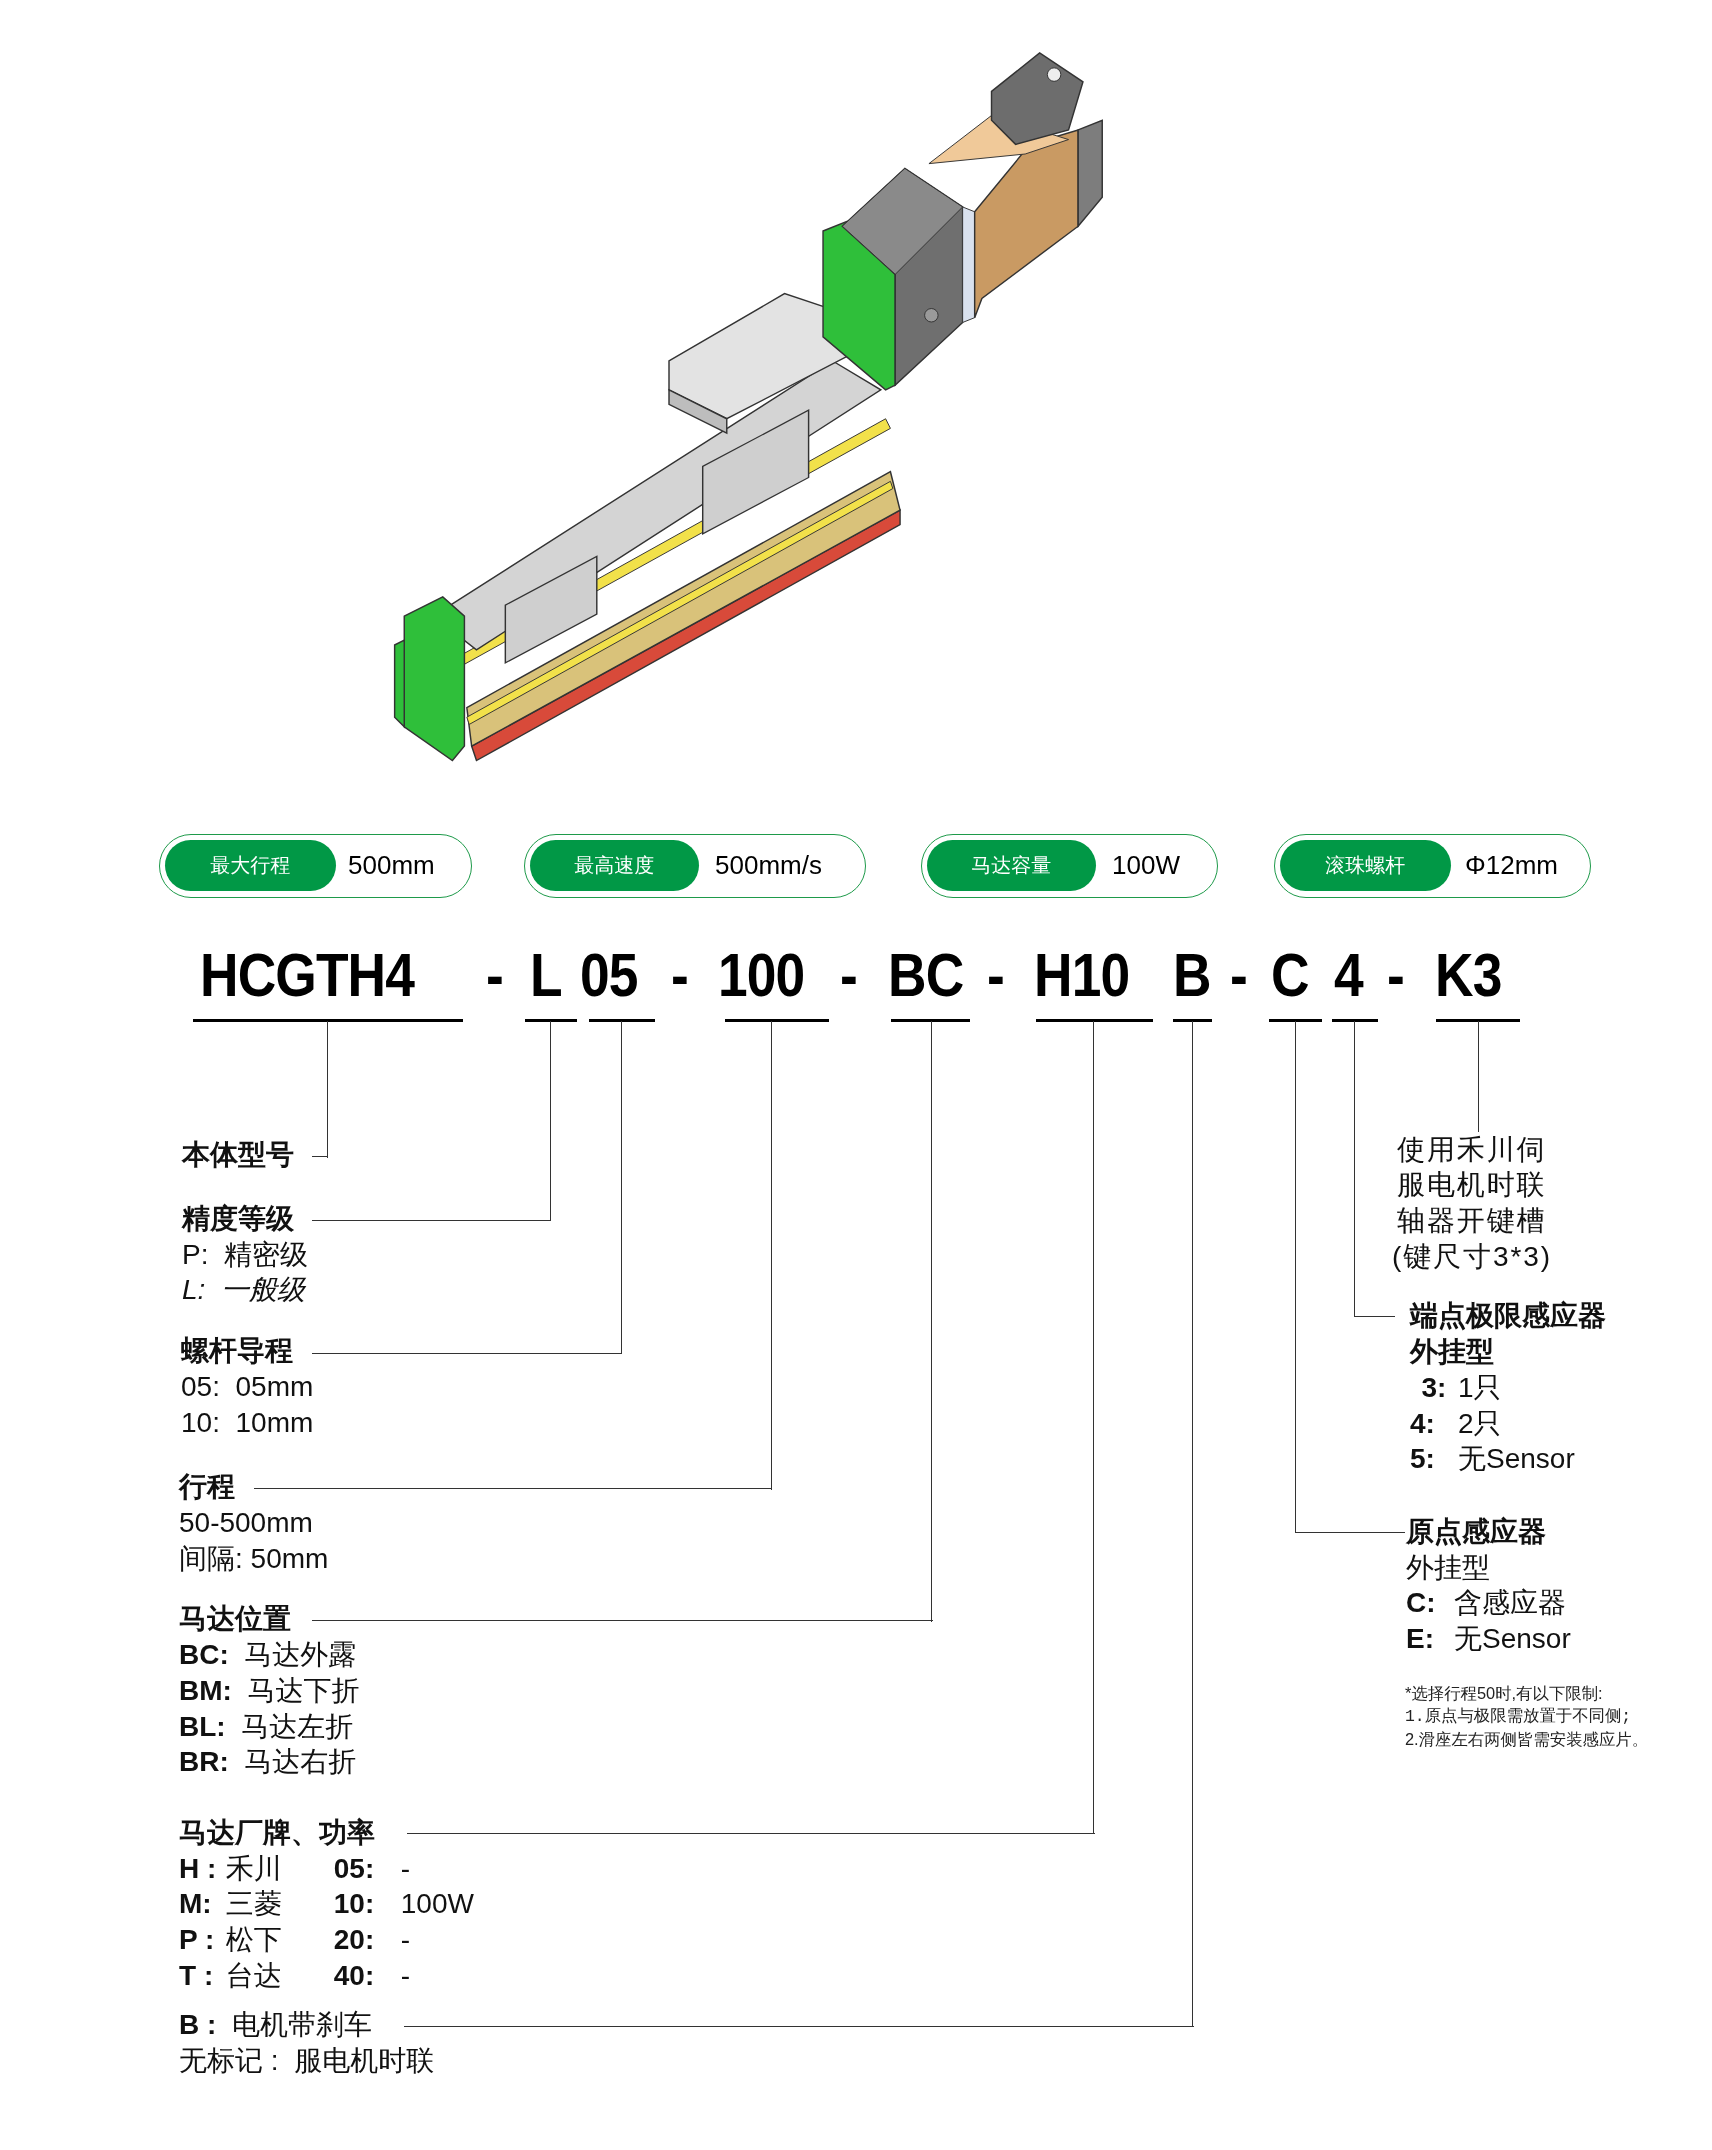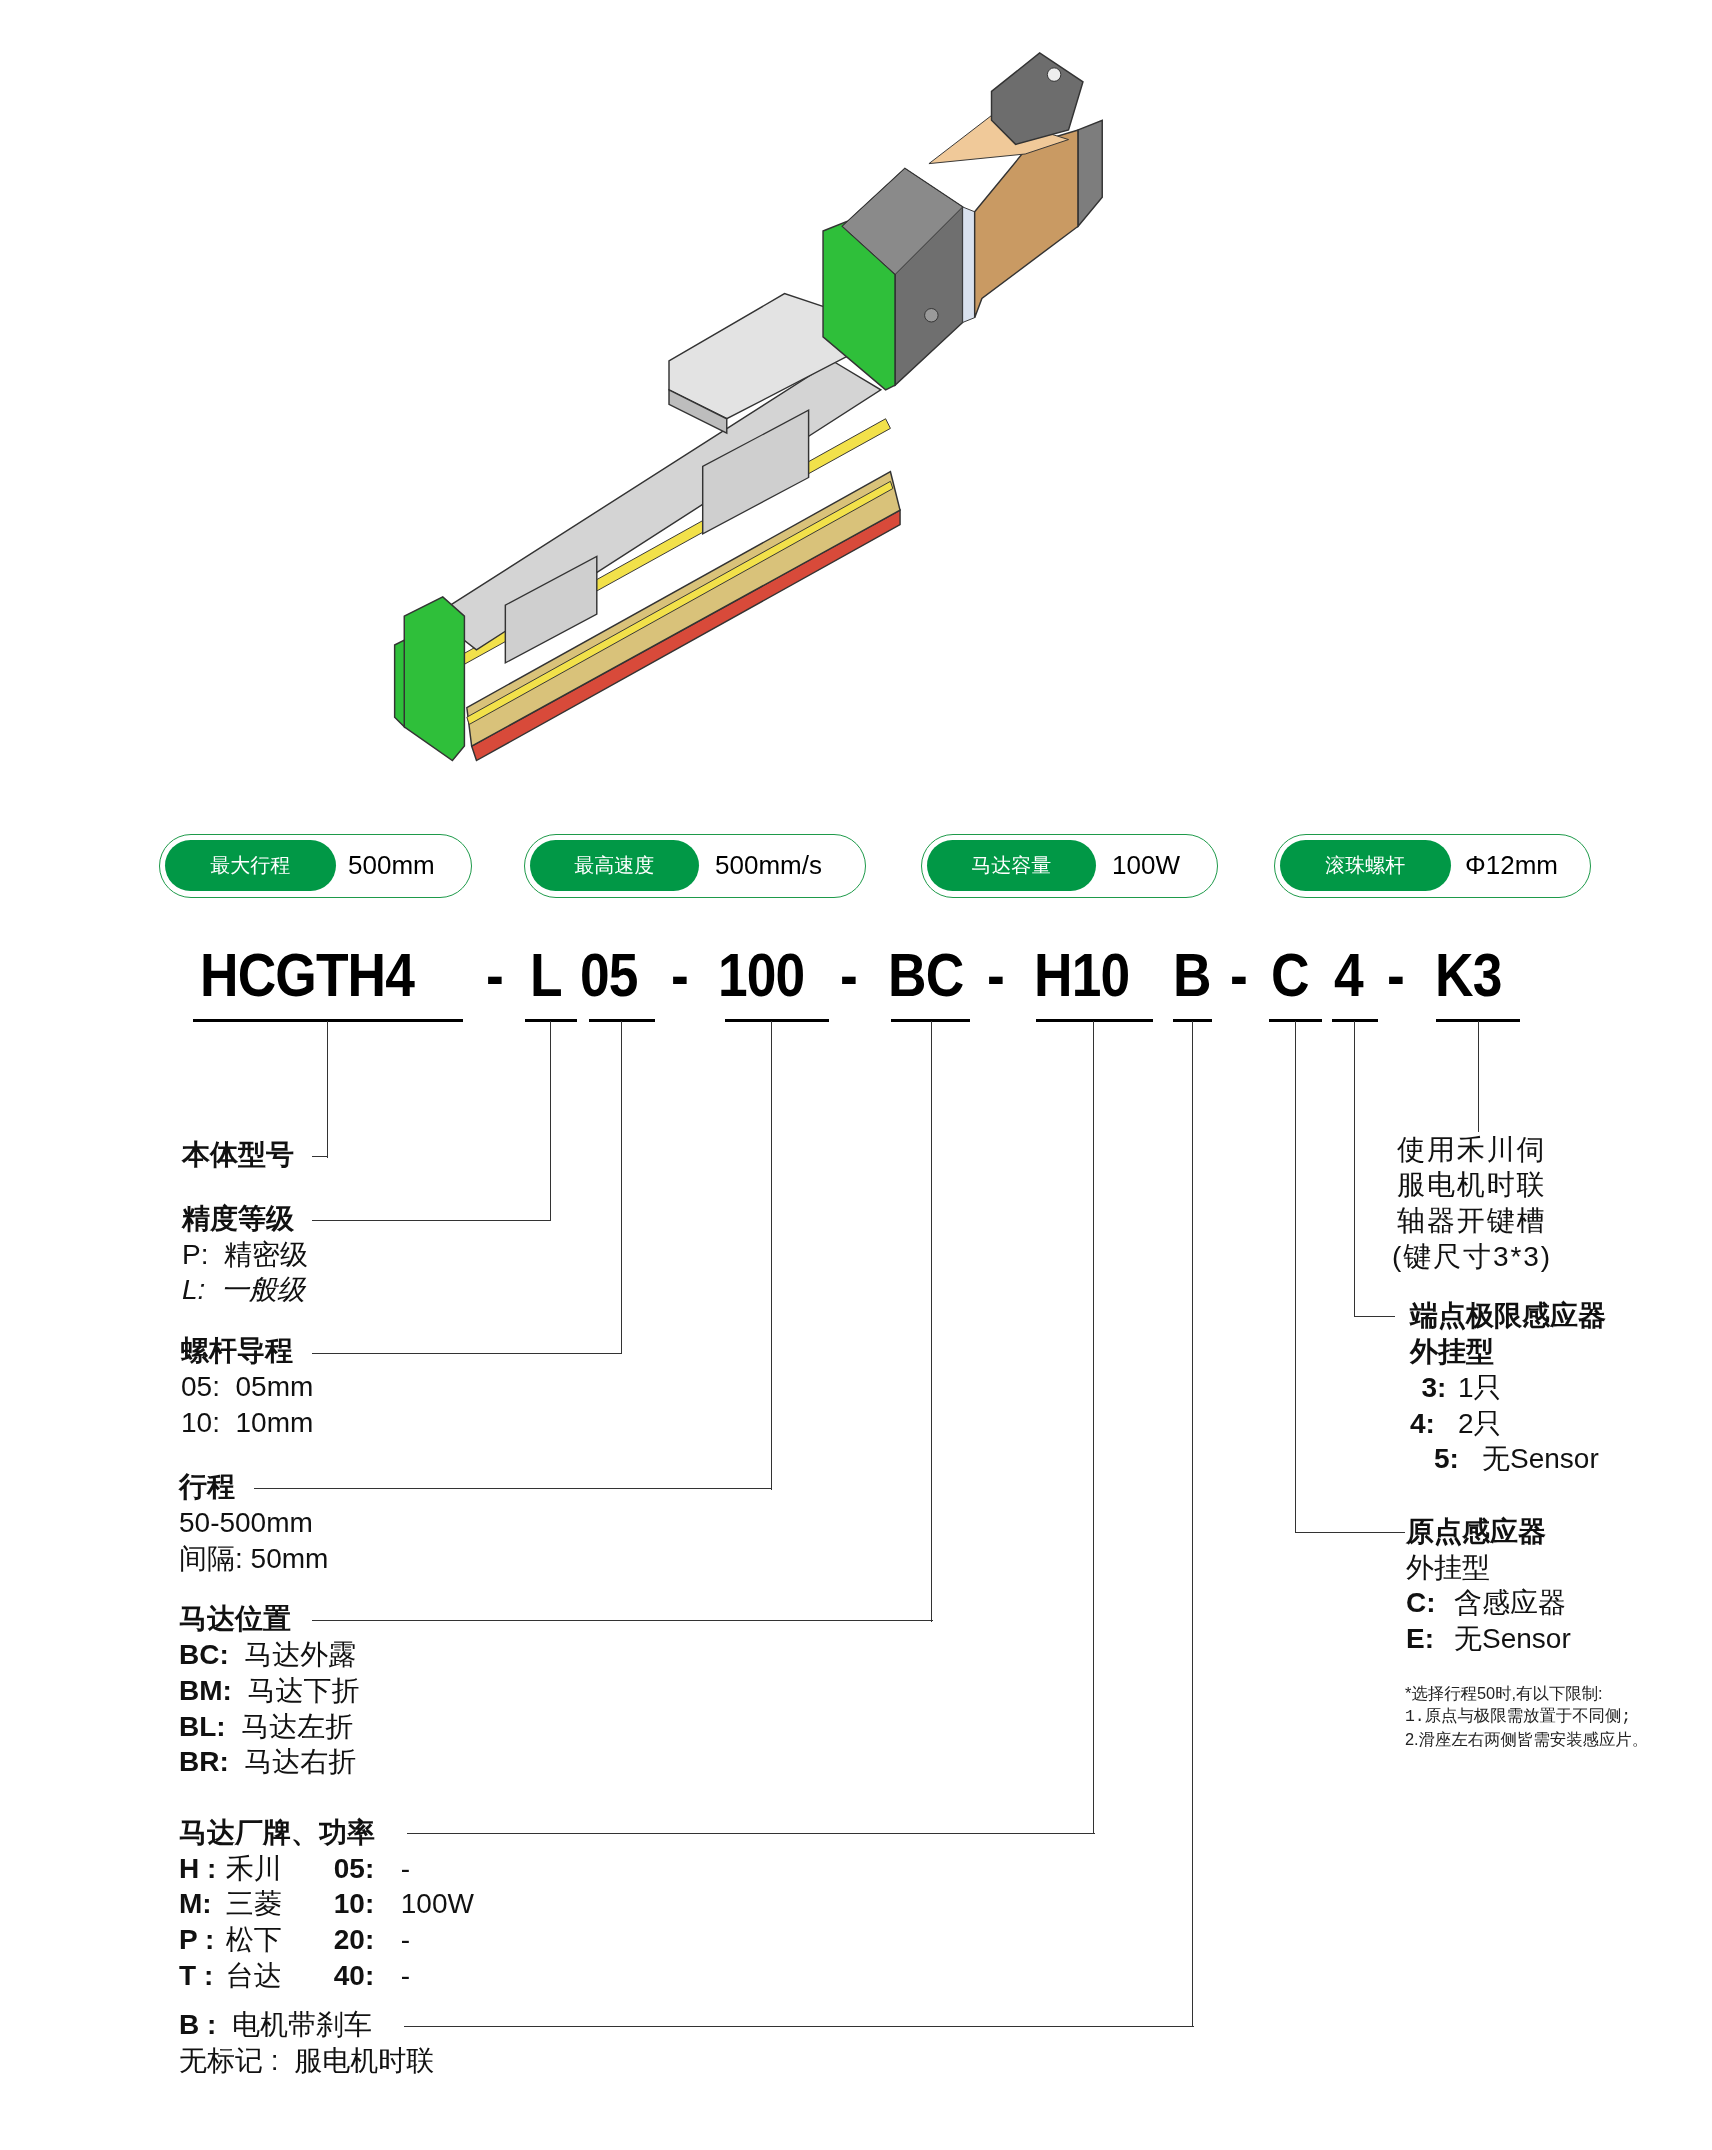--- a/index.html
+++ b/index.html
@@ -212,21 +212,21 @@
 </div>
 
 <div class="lbl-h" style="left:1410px;top:1298px;">端点极限感应器</div>
 <div class="lbl-h" style="left:1410px;top:1334px;">外挂型</div>
 <div class="lbl" style="left:1410px;top:1370px;text-align:center;">
   <b style="display:inline-block;width:48px;">3:</b><span>1只</span>
 </div>
 <div class="lbl" style="left:1410px;top:1406px;">
   <b style="display:inline-block;width:48px;">4:</b><span>2只</span>
 </div>
-<div class="lbl" style="left:1410px;top:1441px;margin-left:24px;">
+<div class="lbl" style="left:1410px;top:1441px;">
   <b style="display:inline-block;width:48px;">5:</b><span>无Sensor</span>
 </div>
 
 <div class="lbl-h" style="left:1406px;top:1514px;">原点感应器</div>
 <div class="lbl" style="left:1406px;top:1550px;">外挂型</div>
 <div class="lbl" style="left:1406px;top:1585px;">
   <b style="display:inline-block;width:48px;">C:</b><span>含感应器</span>
 </div>
 <div class="lbl" style="left:1406px;top:1621px;">
   <b style="display:inline-block;width:48px;">E:</b><span>无Sensor</span>

